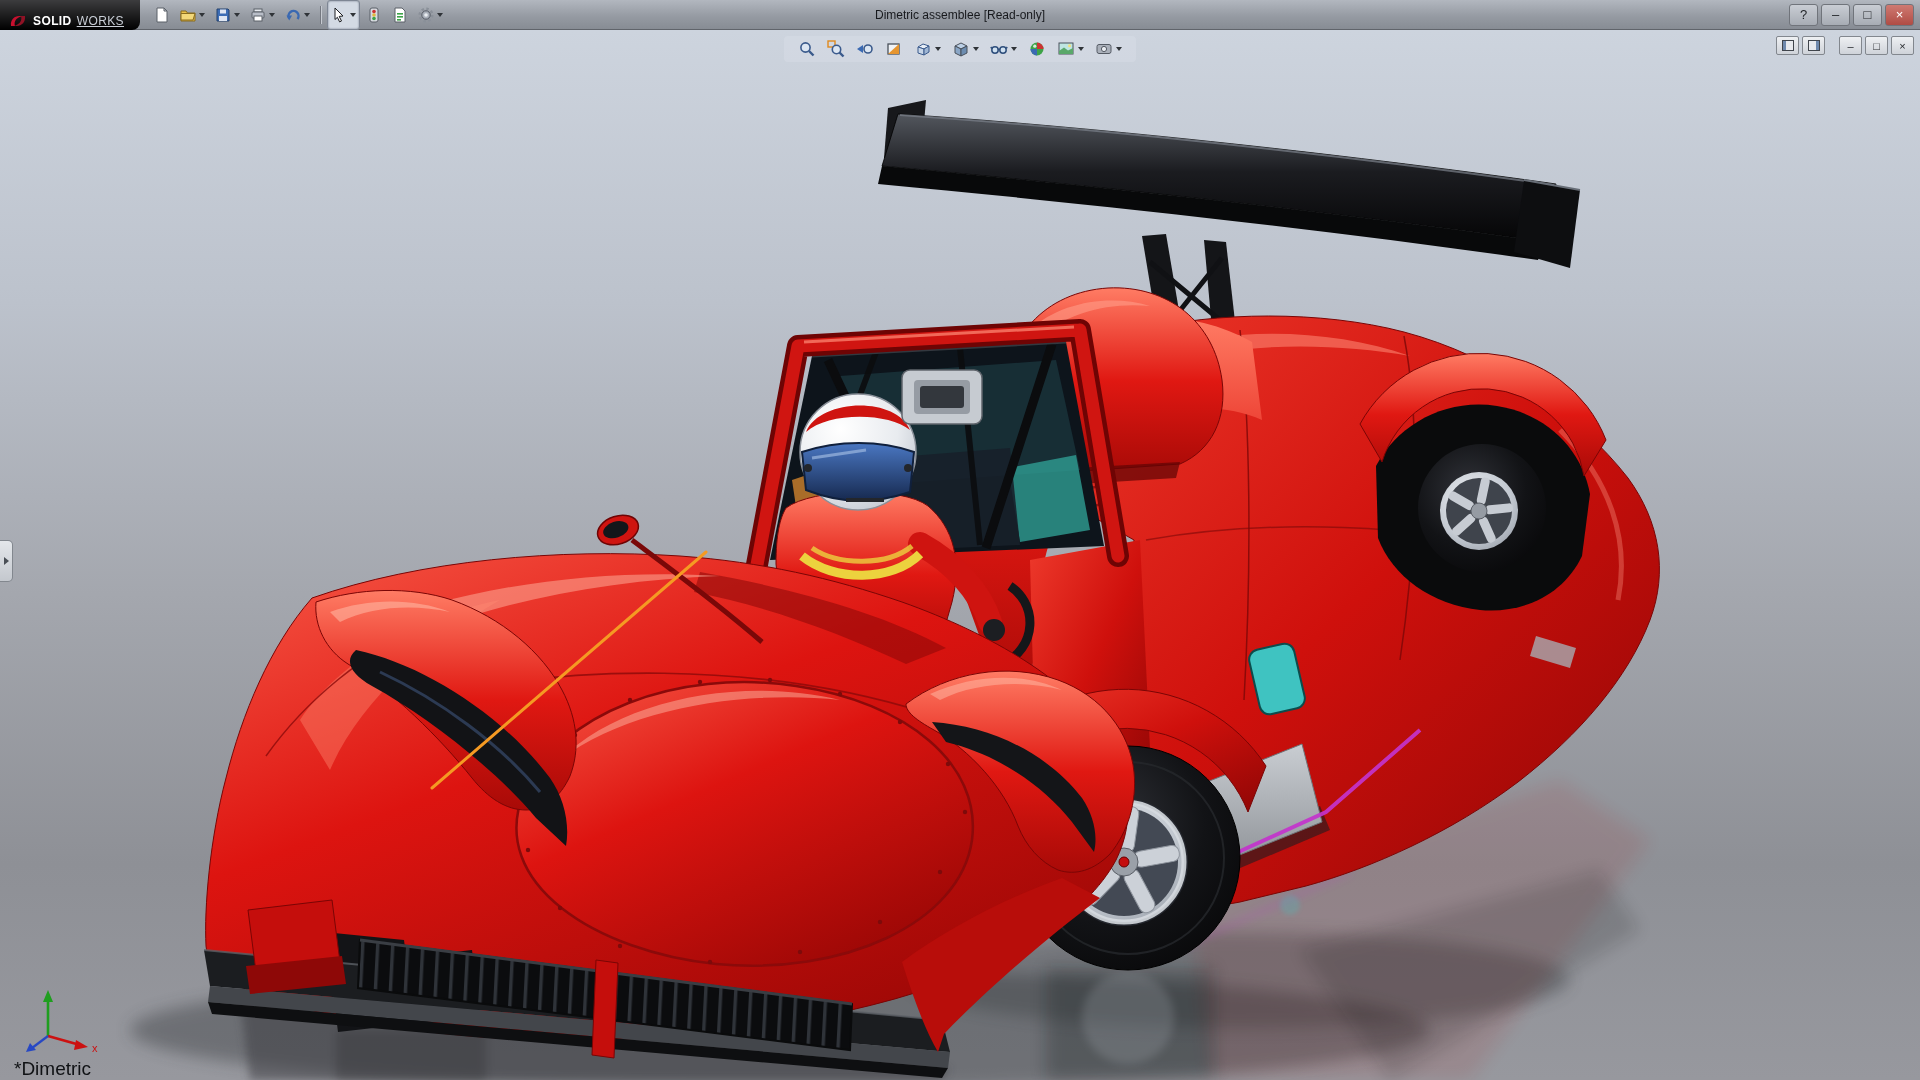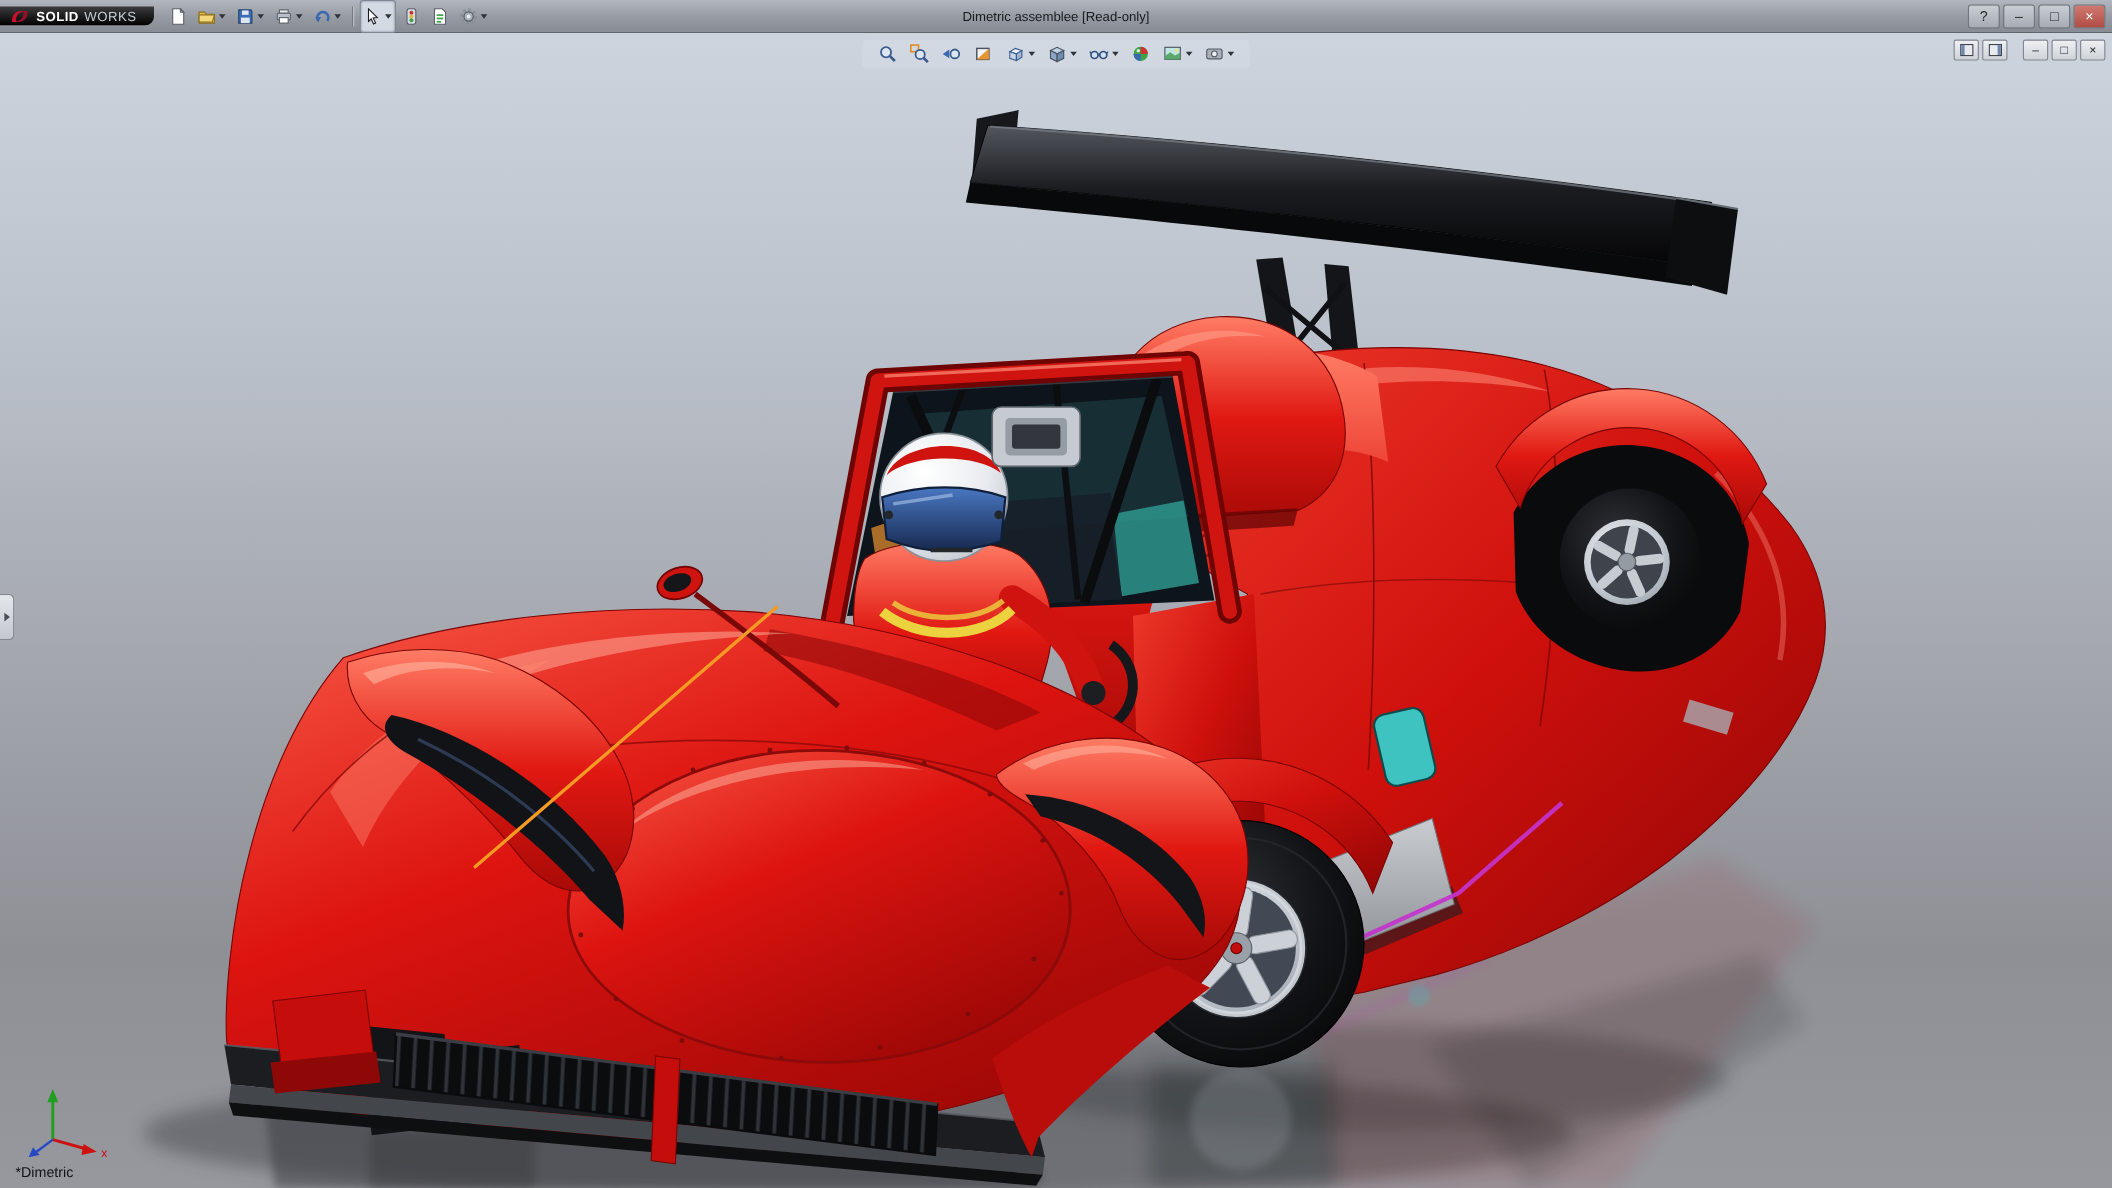--- a/index.html
+++ b/index.html
@@ -5,25 +5,25 @@
   html,body{margin:0;padding:0;}
   body{width:1920px;height:1080px;overflow:hidden;font-family:"Liberation Sans",sans-serif;background:#9a9da4;position:relative;}
 
   
   svg.scene{position:absolute;left:0;top:0;width:1920px;height:1080px;display:block;}
 
   
   .titlebar{position:absolute;top:0;left:0;right:0;height:29px;z-index:20;
     background:linear-gradient(#b2b7bf,#969ba3 55%,#878c94);
     border-bottom:1px solid #60646b;display:flex;align-items:center;}
-  .logo{height:17px;display:flex;align-items:center;gap:5px;padding:0 16px 0 8px;
+  .logo{height:17px;display:flex;align-items:center;gap:5px;padding:13px 16px 0 8px;
     background:linear-gradient(#3c3c3e,#000);border-radius:0 0 8px 0;}
   .logo .mark svg{display:block;}
   .logo .t1{color:#fff;font-weight:bold;font-size:12px;letter-spacing:.4px;}
-  .logo .t2{color:#c9ced6;font-size:12px;letter-spacing:.4px;}
+  .logo .t2{color:#c9ced6;font-size:12px;letter-spacing:.4px;text-decoration:underline;}
   .tbar{display:flex;align-items:center;gap:2px;margin-left:10px;}
   .tbtn{display:flex;align-items:center;height:24px;padding:2px 3px;border:1px solid transparent;border-radius:3px;}
   .tbtn.pressed{background:#d3dae4;border-color:#7e8694;box-shadow:inset 0 0 2px #6a7280;}
   .tbtn svg{display:block;}
   .caret{width:0;height:0;border-left:3px solid transparent;border-right:3px solid transparent;border-top:4px solid #2f3338;margin-left:3px;}
   .tsep{width:1px;height:18px;background:#747880;box-shadow:1px 0 0 #c6cad1;margin:0 4px;}
   .doc-title{position:absolute;left:50%;transform:translateX(-50%);font-size:12px;color:#17191d;white-space:nowrap;}
   .winbtns{margin-left:auto;display:flex;align-items:center;gap:3px;padding-right:6px;}
   .winbtn{width:27px;height:20px;display:flex;align-items:center;justify-content:center;
     font-size:13px;color:#1f2226;background:linear-gradient(#c9cdd4,#a7acb4);
@@ -48,21 +48,21 @@
   .docbtns .gap{width:8px;}
 
   
   .edgetab{position:absolute;left:0;top:540px;width:12px;height:40px;z-index:15;
     background:linear-gradient(#e4e7eb,#c4c8ce);border:1px solid #82878e;border-left:none;
     border-radius:0 5px 5px 0;display:flex;align-items:center;justify-content:center;}
   .edgetab .arr{width:0;height:0;border-top:4px solid transparent;border-bottom:4px solid transparent;border-left:5px solid #4a4f56;}
 
   
   .triad{position:absolute;left:14px;top:988px;z-index:15;}
-  .viewlabel{position:absolute;left:14px;top:1058px;z-index:15;font-size:13px;color:#101215;}
+  .viewlabel{position:absolute;left:14px;top:1058px;z-index:15;font-size:19px;color:#101215;}
 </style>
 </head>
 <body>
 
 <svg class="scene" viewBox="0 0 1920 1080">
   <defs>
     <linearGradient id="bgGrad" x1="0" y1="0" x2="0" y2="1">
       <stop offset="0" stop-color="#cfd6e0"></stop>
         <stop offset=".28" stop-color="#bcc2cc"></stop>
       <stop offset=".55" stop-color="#a4a7ae"></stop>

